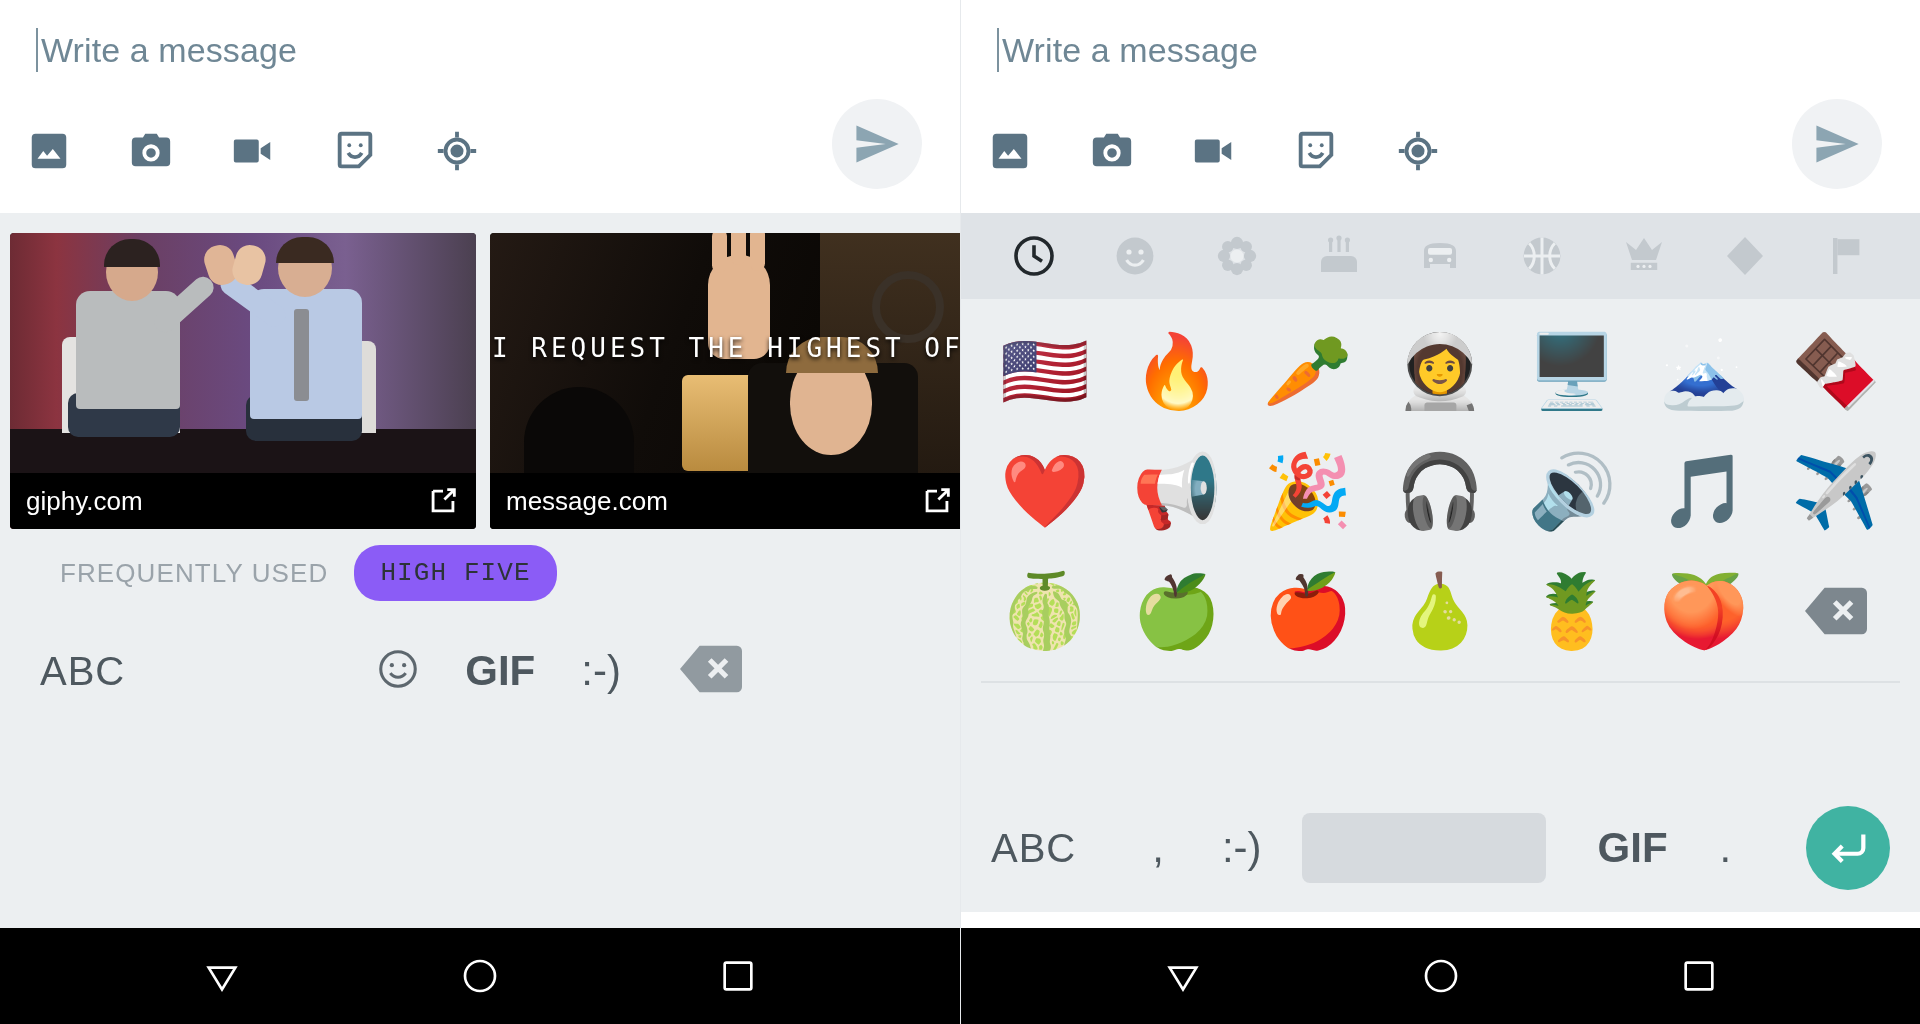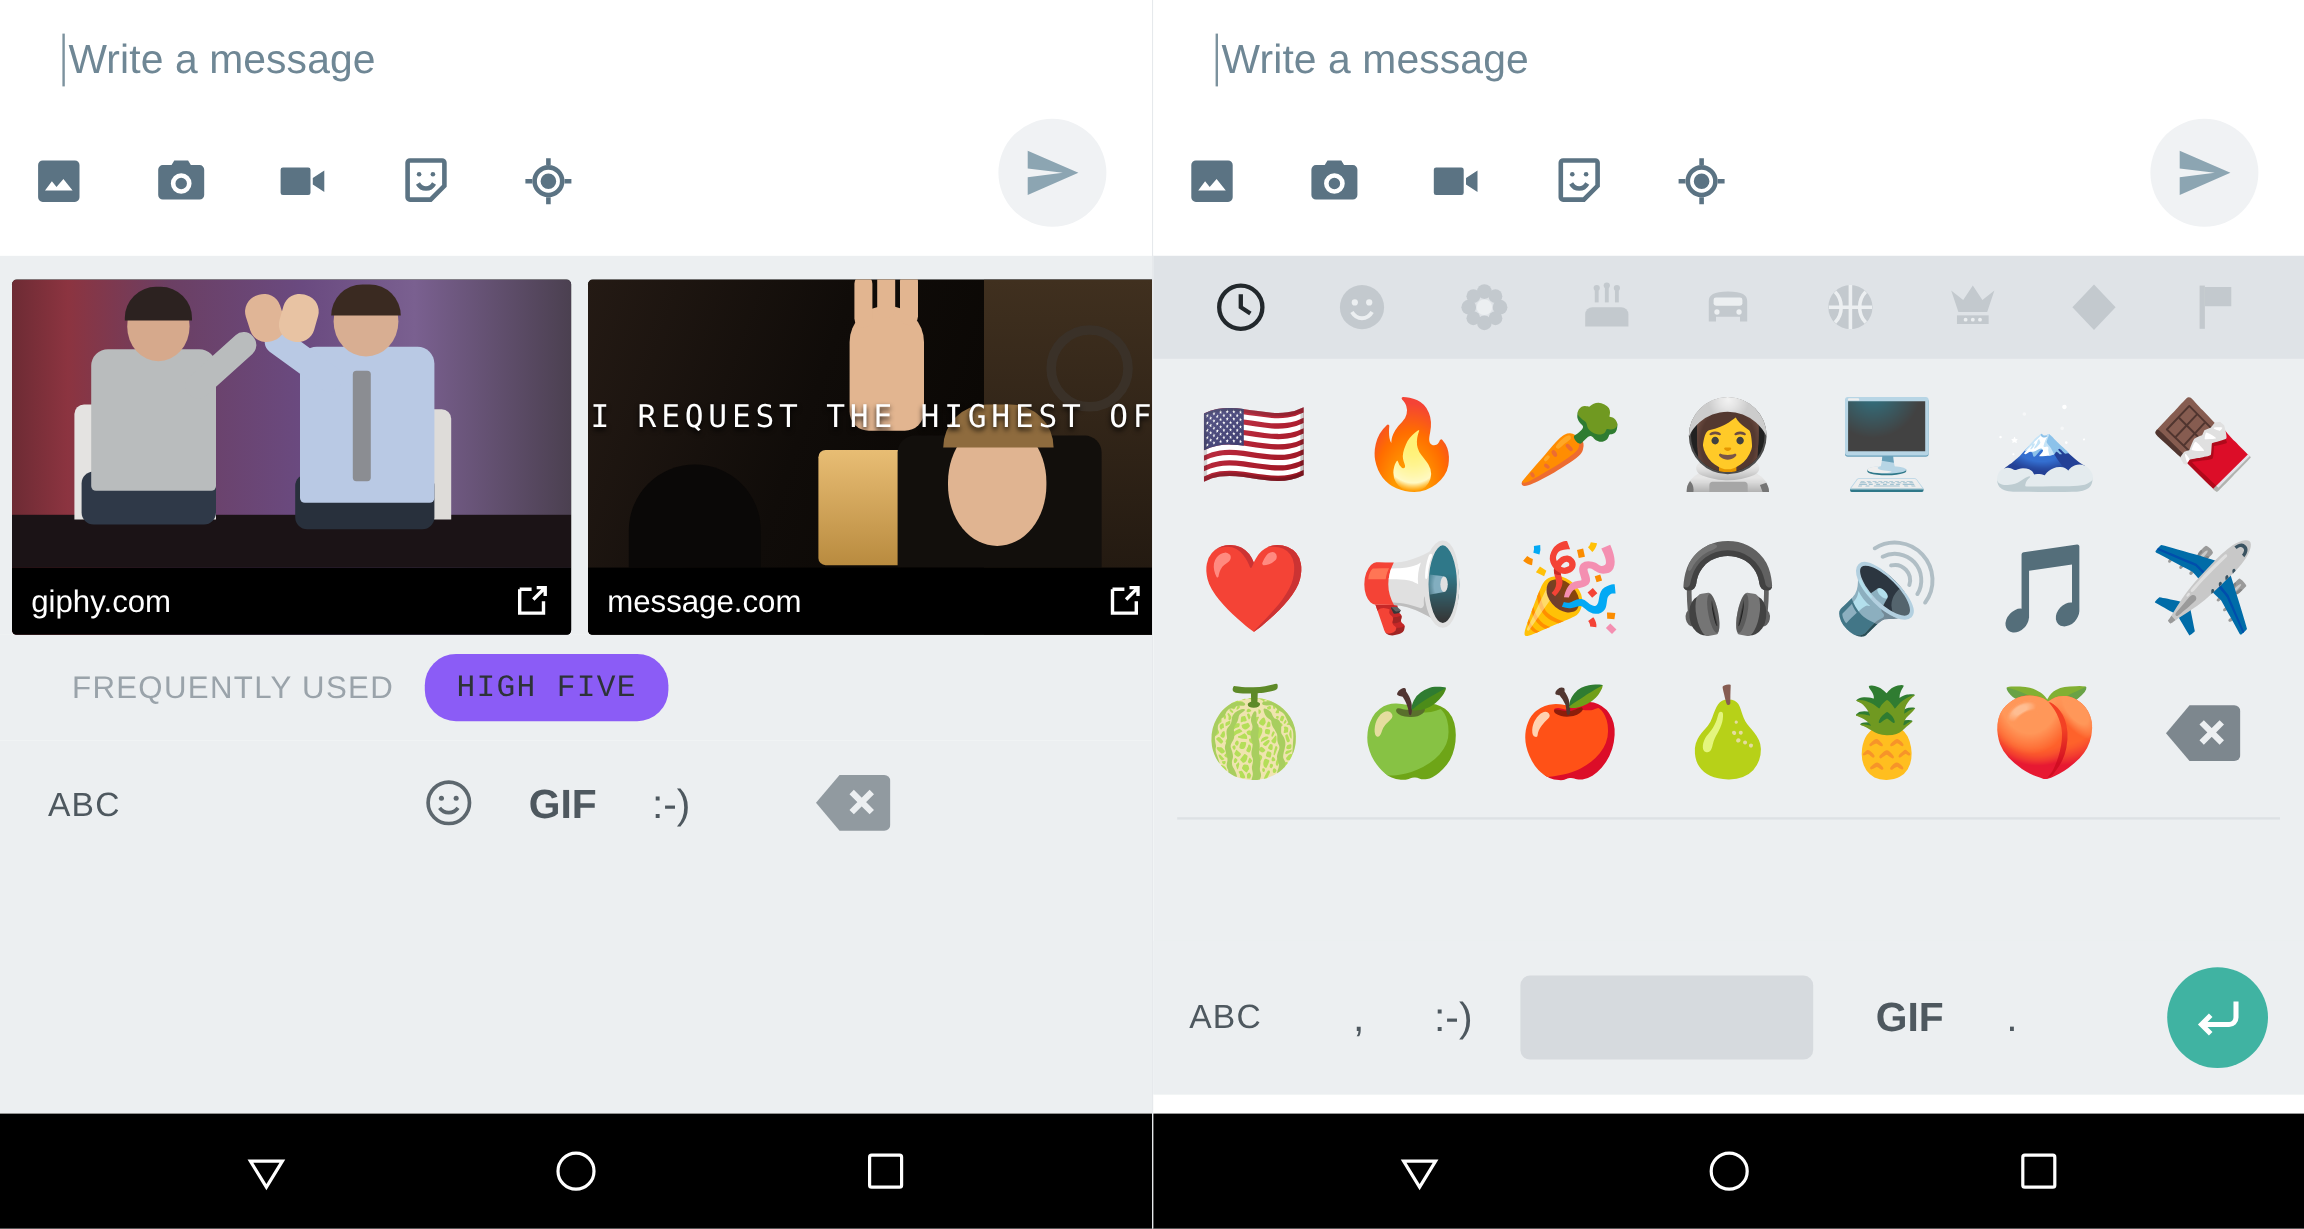--- a/index.html
+++ b/index.html
@@ -14,21 +14,21 @@
   .panel.right { border-left:1px solid #e6e9ec; }
 
   
   .compose {
     background:#fff;
     height:213px;
     position:relative;
   }
   .compose-input {
     position:absolute; left:36px; top:28px;
-    display:flex; align-items:center;margin-left:16px;
+    display:flex; align-items:center;
   }
   .caret {
     width:2px; height:44px; background:#7c929e; margin-right:3px;
   }
   .compose-placeholder {
     font-size:34px; color:#6f8795; letter-spacing:.1px;
   }
   .compose-actions {
     position:absolute; left:26px; top:128px;
     display:flex; align-items:center; gap:56px;
@@ -122,22 +122,22 @@
     padding:13px 26px; border-radius:26px; white-space:nowrap;
   }
   .cat.active { background:#8b5cf6; color:#2d3338;font-family:Liberation Mono, monospace; }
 
   
   .kbd-bar {
     background:#eceff1; display:flex; align-items:center;
     position:relative;
   }
   .kbd-left { height:108px; padding:0 40px; }
-  .key-abc { font-size:28px; color:#4e585f; letter-spacing:1px; }
-  .key-txt { font-size:34px; color:#4e585f; font-weight:bold; }
+  .key-abc { font-size:40px; color:#4e585f; letter-spacing:1px; }
+  .key-txt { font-size:42px; color:#4e585f; font-weight:bold; }
   .key-emoji-face { width:46px; height:46px; }
   .backspace {
     width:62px; height:48px;
   }
   .kbd-right { height:128px; padding:0 30px; }
   .spacebar {
     width:244px; height:70px; background:#d6dade; border-radius:8px;
   }
   .enter-btn {
     width:84px; height:84px; border-radius:50%;

